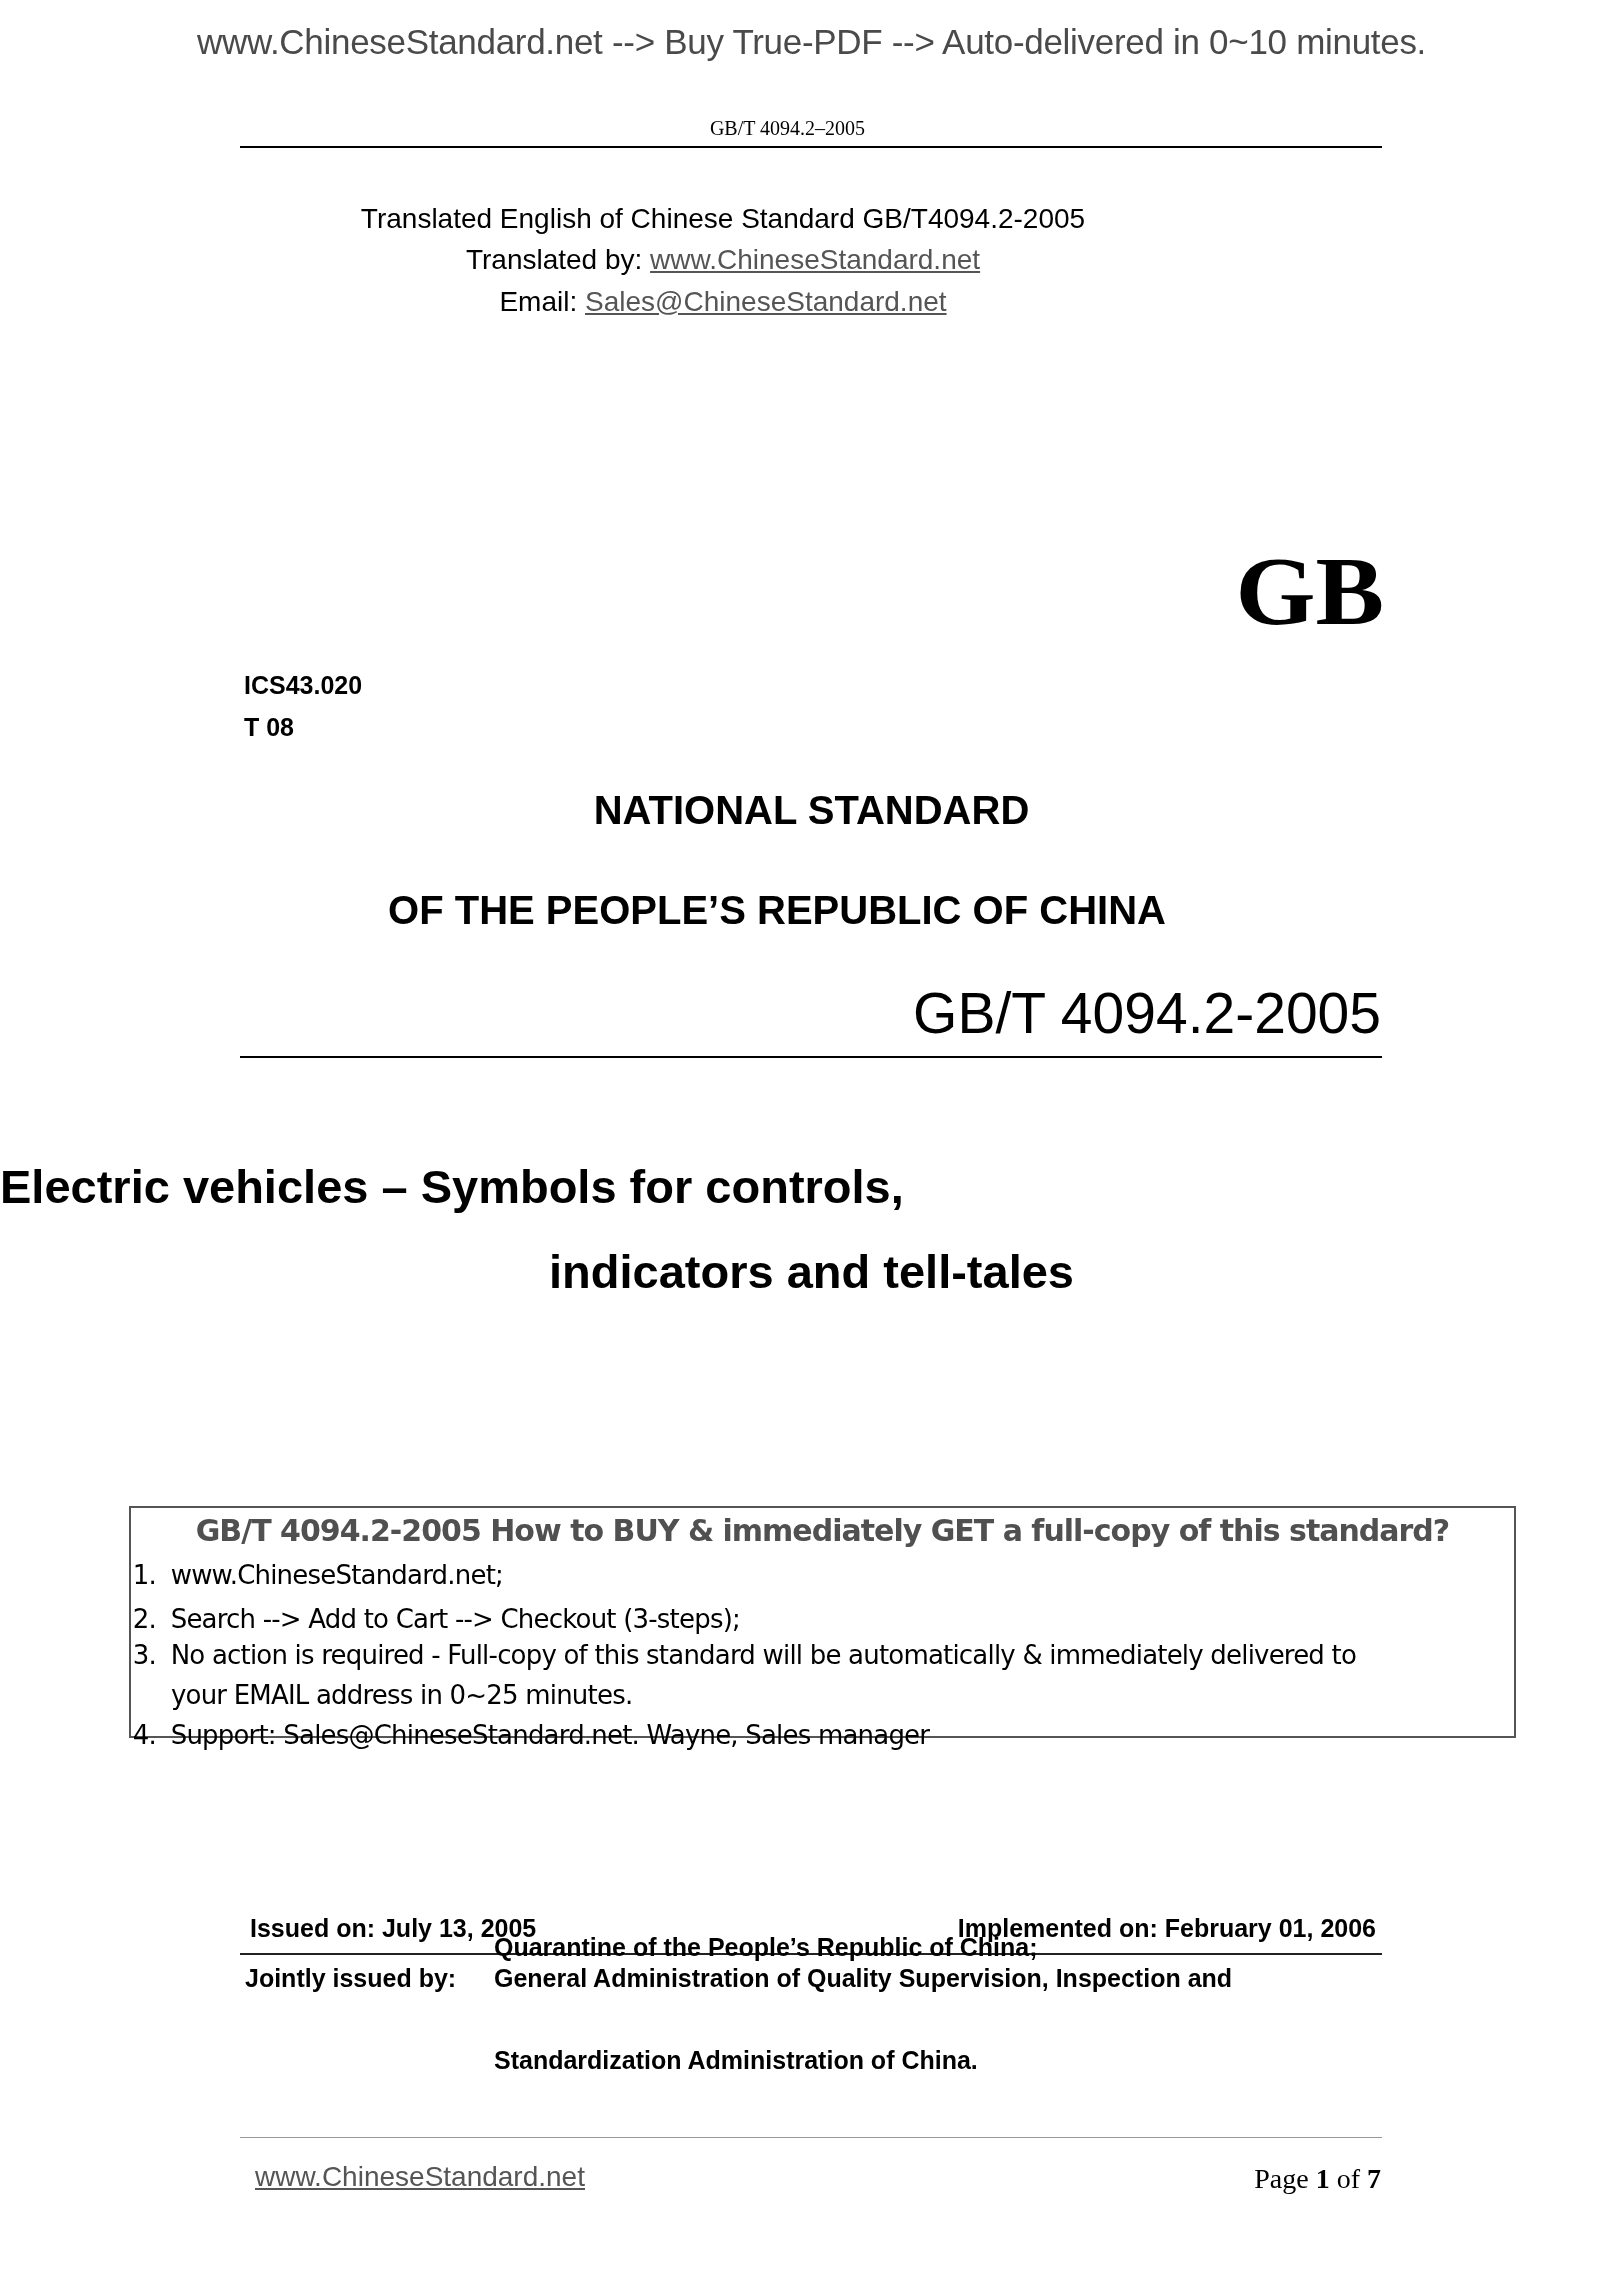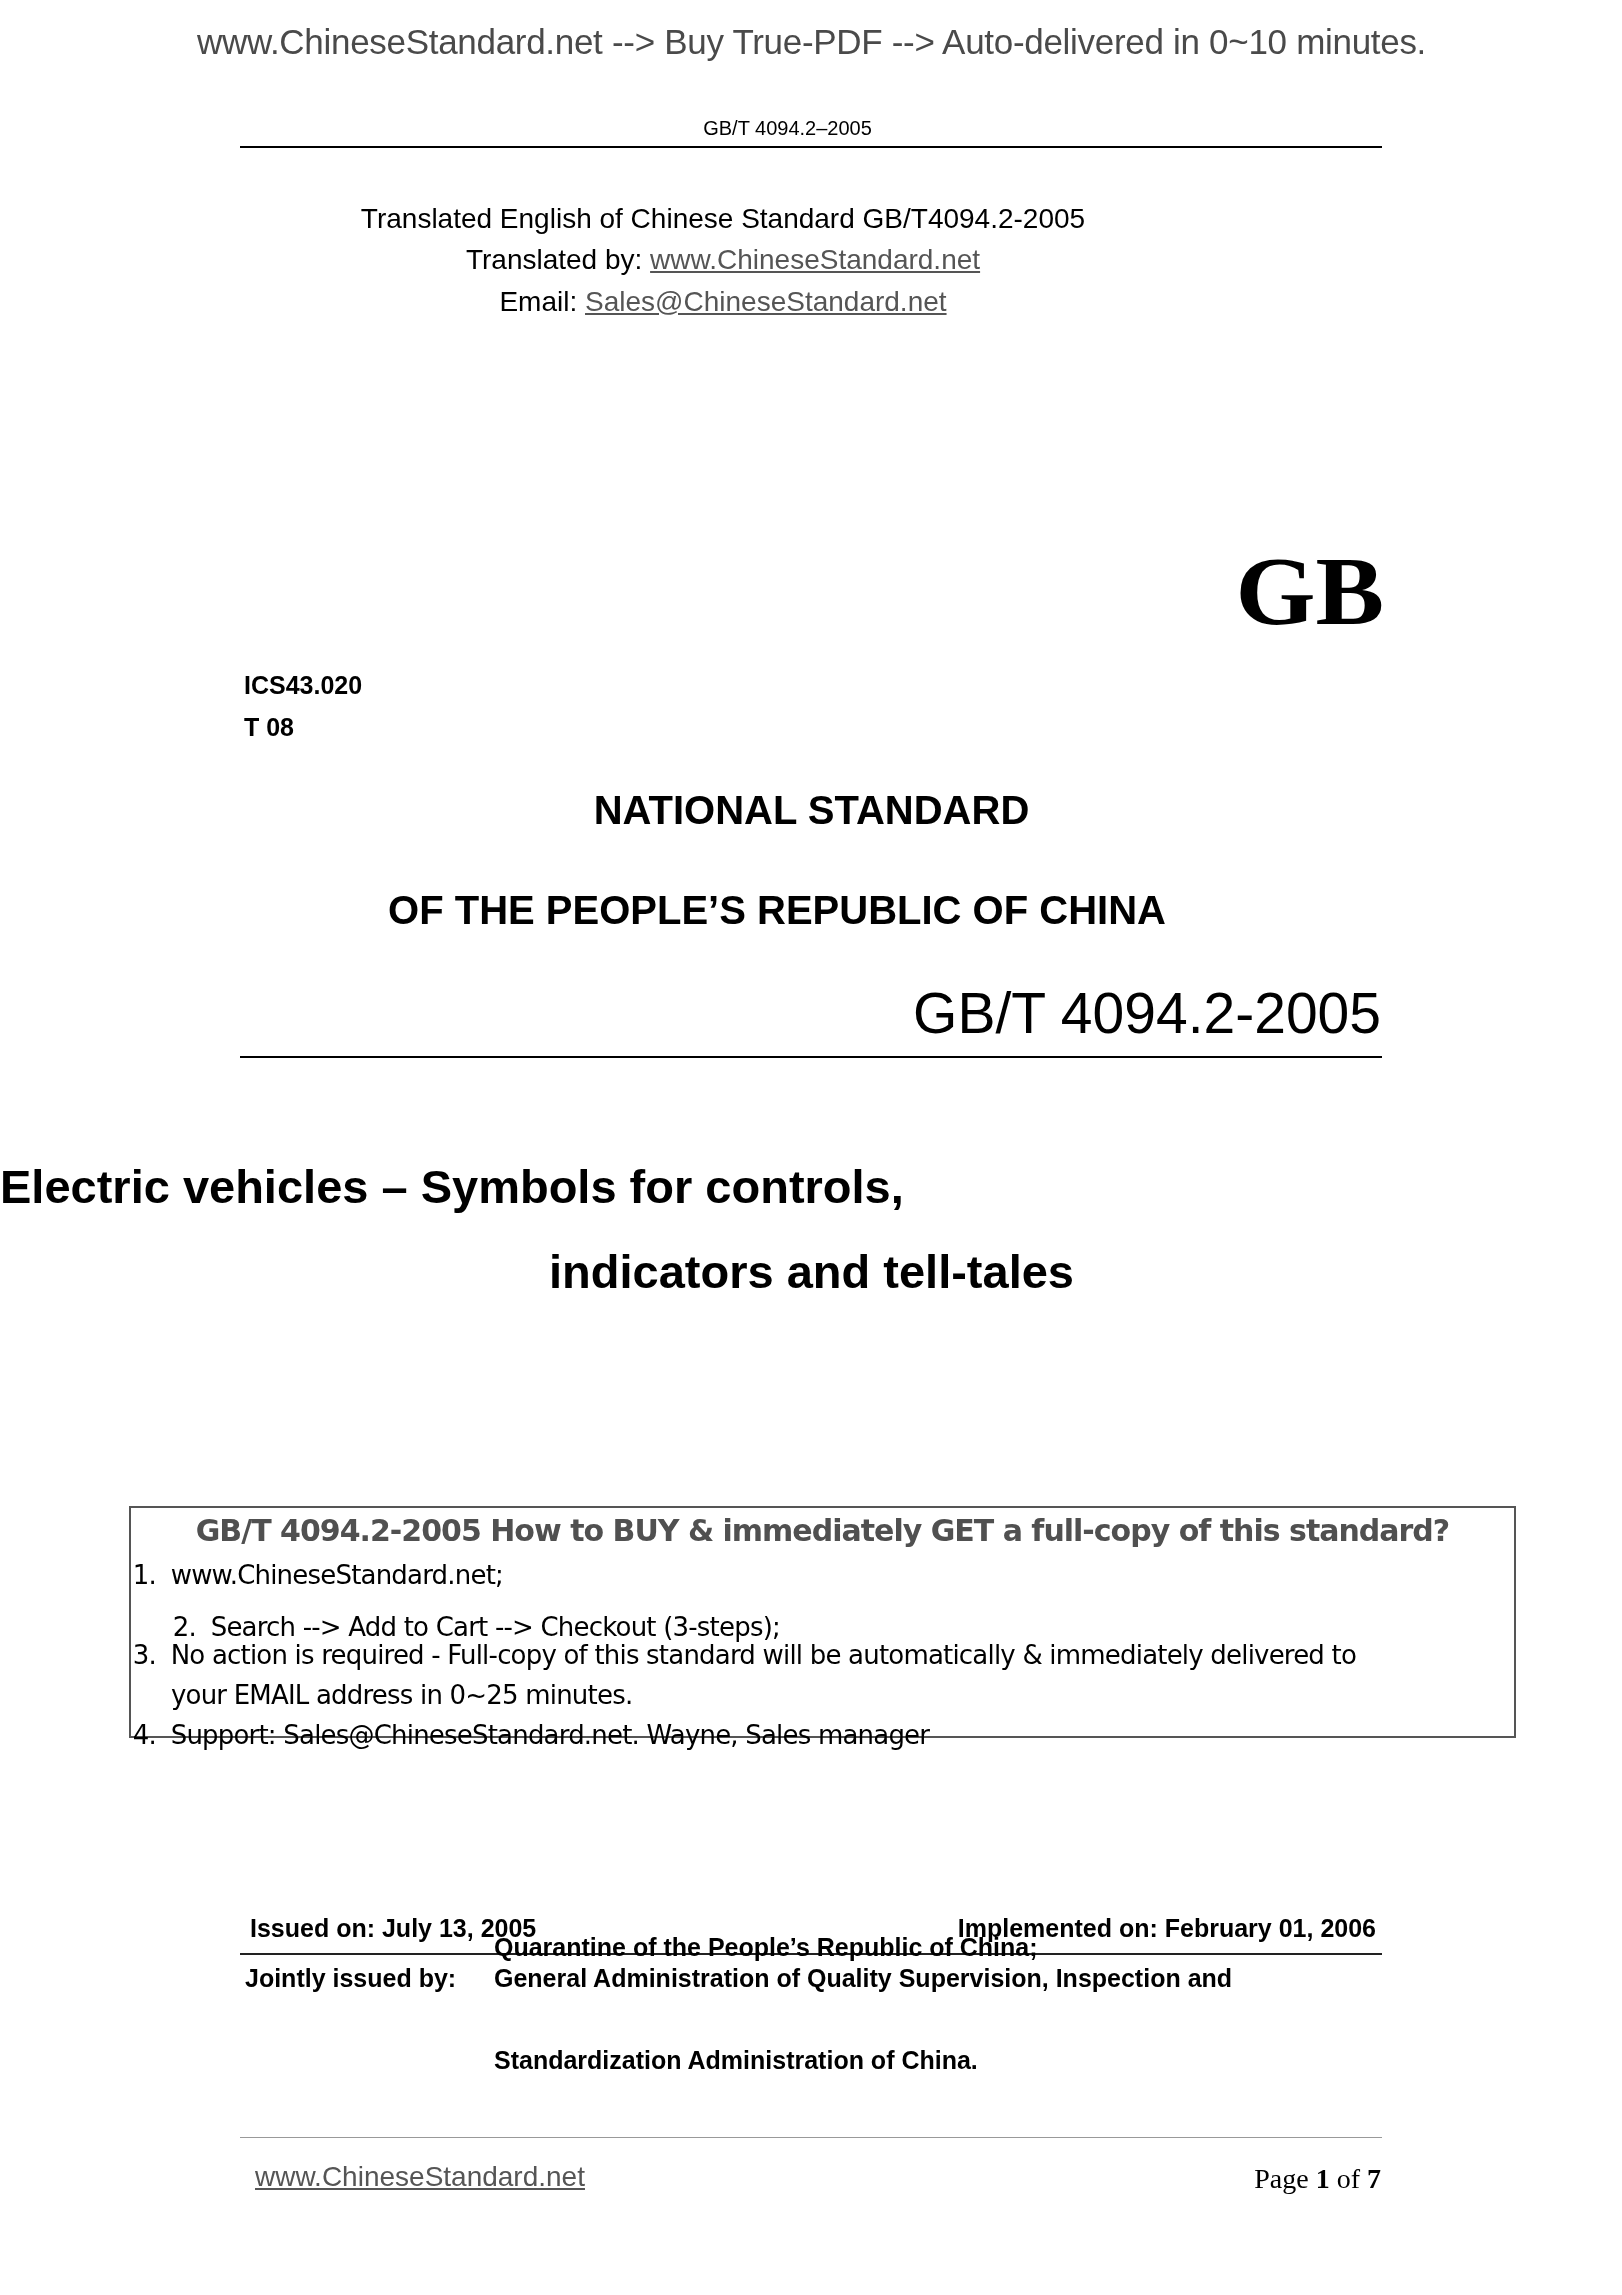--- a/index.html
+++ b/index.html
@@ -19,20 +19,21 @@
       text-align: center;
       font-size: 35px;
       color: #4a4a4a;
       letter-spacing: -0.3px;
     }
     .doc-header-code {
       left: 0; width: 1575px; top: 117px;
       text-align: center;
       font-size: 20px;
       color: #000;
+      font-family: Liberation Serif, serif;
     }
     .rule-top {
       left: 240px; width: 1142px; top: 146px;
       height: 0; border-top: 2.5px solid #000;
     }
 
     
     .trans {
       left: 0; width: 1446px;
       text-align: center;
@@ -107,21 +108,21 @@
       letter-spacing: -1px;
     }
     .buybox-item {
       position: absolute; left: 0;
       font-size: 26px; color: #000;
       letter-spacing: -0.8px;
       white-space: nowrap;
     }
     .buybox-item .num { display: inline-block; width: 38px; padding-left: 1.7px; }
     .buybox-item.i1 { top: 52px; }
-    .buybox-item.i2 { top: 104px; padding-left: 40px; }
+    .buybox-item.i2 { top: 96px; }
     .buybox-item.i3 { top: 132px; }
     .buybox-item.i3b { top: 172px; left: 40px; }
     .buybox-item.i4 { top: 212px; }
 
     
     .issued {
       left: 250px; top: 1914px;
       font-size: 25px; font-weight: bold;
     }
     .implemented {

